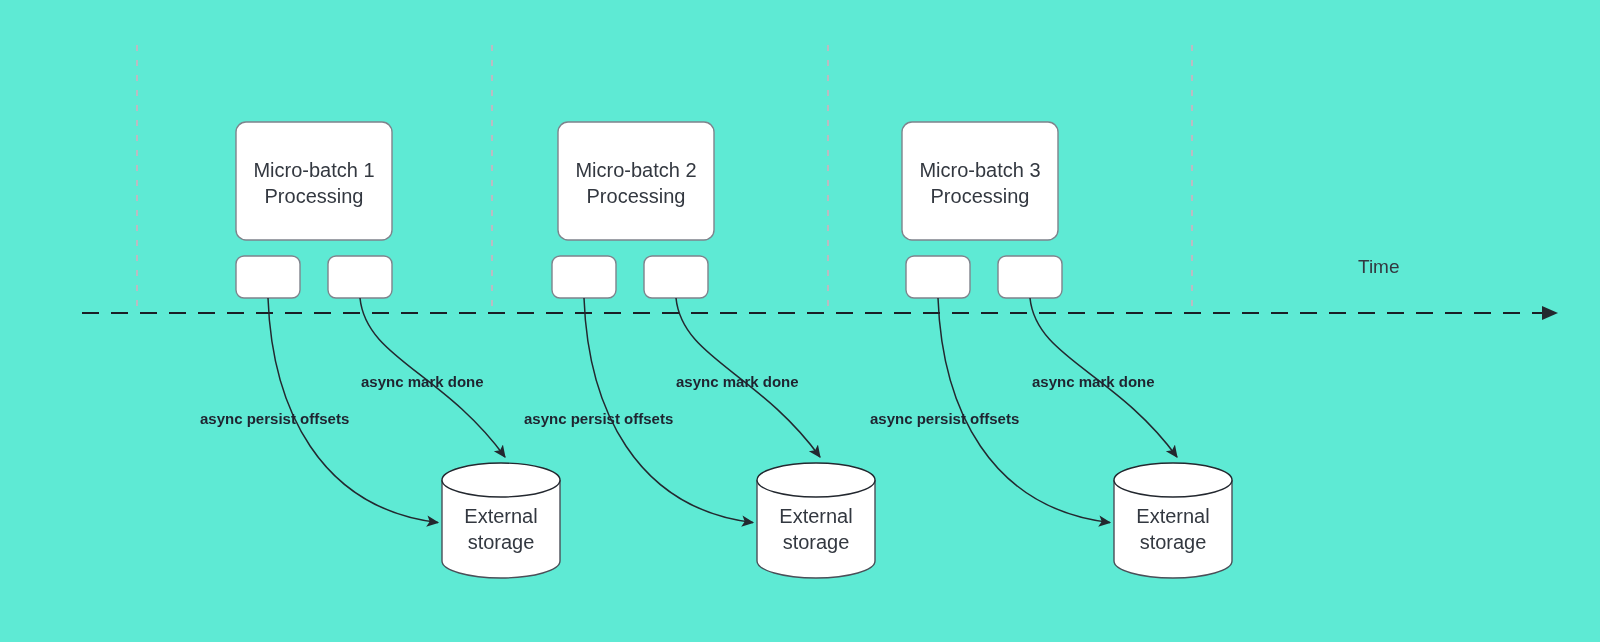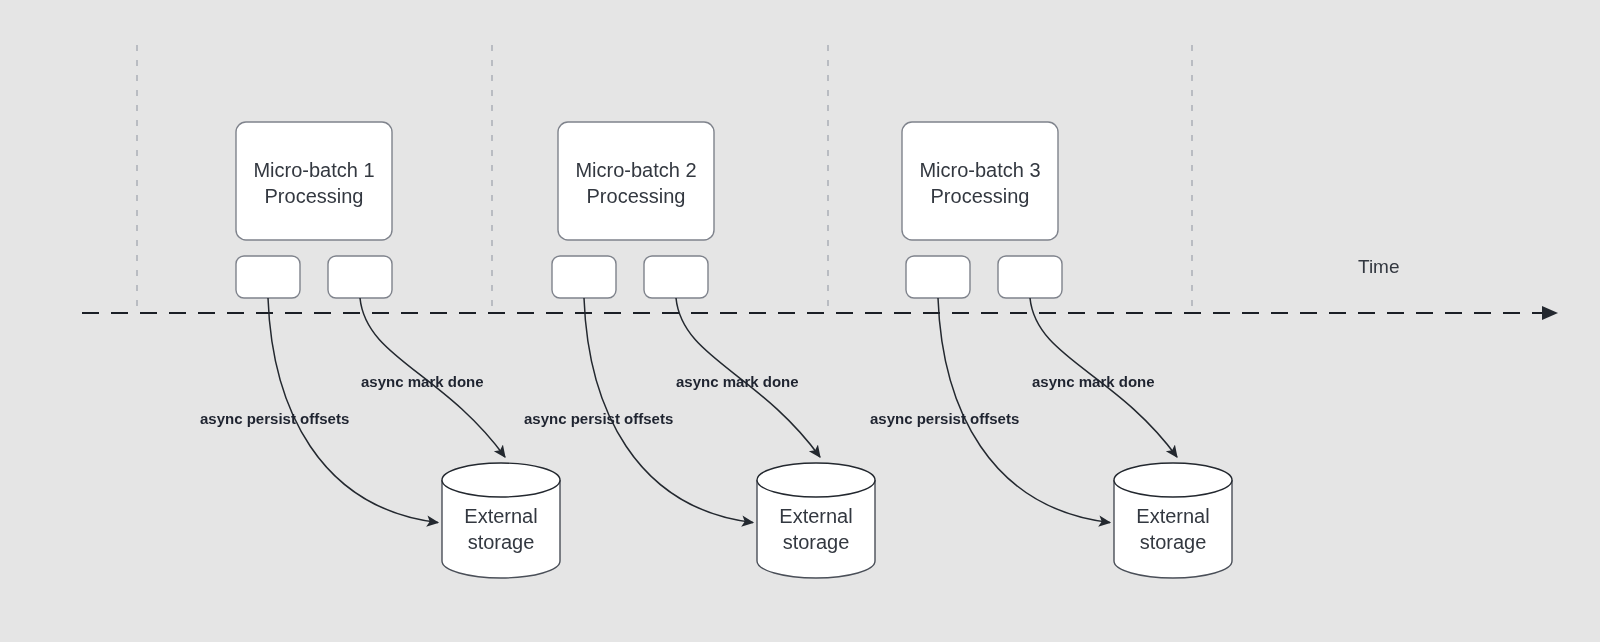--- a/index.html
+++ b/index.html
@@ -12,21 +12,21 @@
     width: 1600px;
     height: 642px;
     overflow: hidden;
     font-family: "Liberation Sans", sans-serif;
     color: #333840;
   }
   #diagram-root {
     position: relative;
     width: 1600px;
     height: 642px;
-    background: #e5e5e5;
+    background: #5eead4;
   }
   #diagram-canvas {
     position: absolute;
     left: 0;
     top: 0;
     width: 1600px;
     height: 642px;
     display: block;
   }
   .svg-text-batch {

